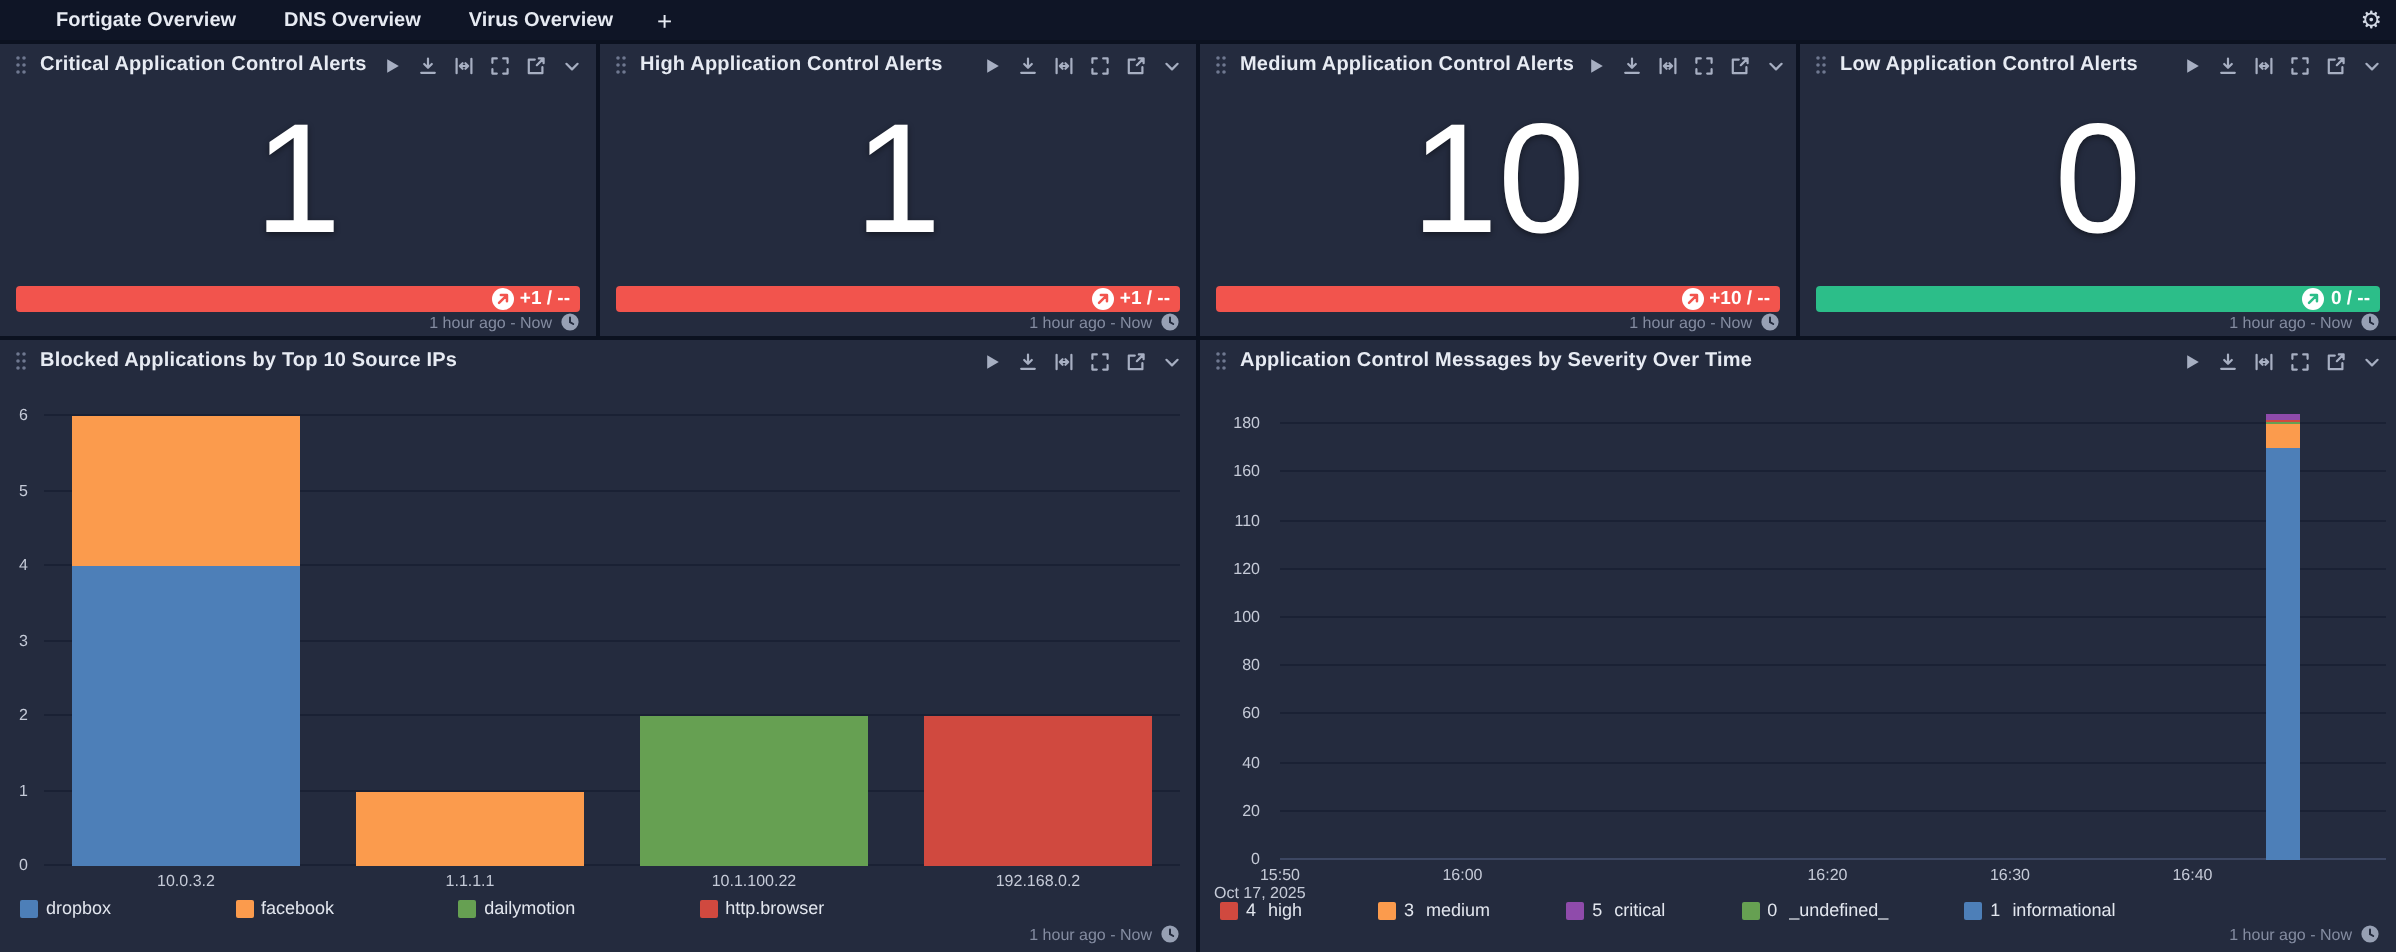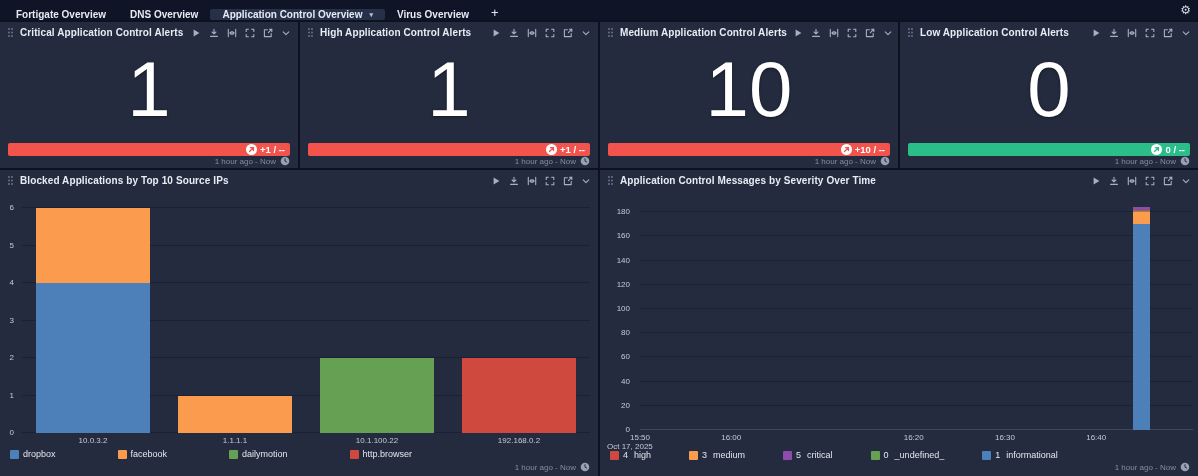--- a/index.html
+++ b/index.html
@@ -1,18 +1,18 @@
 <!DOCTYPE html>
 <html><head>
 <meta charset="utf-8">
 <style>
   html,body{margin:0;padding:0}
   body{width:1198px;height:476px;background:#0c1220;font-family:"Liberation Sans",sans-serif;overflow:hidden;-webkit-font-smoothing:antialiased}
   
-  .nav{height:20px;background:#0f1526;display:flex;align-items:flex-end;padding-left:4px;position:relative}
+  .nav{height:20px;background:#0f1526;display:flex;align-items:center;padding-left:16px;position:relative}
   .tab{display:flex;align-items:center;padding:0 12px;font-size:10px;font-weight:700;color:#e6eaf2;cursor:pointer;white-space:nowrap}
   .tab.active{background:#273049;border-radius:2px}
   .caret{margin-left:7px;font-size:7px;color:#b7bfd2}
   .tab.plus{font-size:13px;font-weight:400;padding:0 10px}
   .gear{position:absolute;right:7px;top:0;height:20px;display:flex;align-items:center;color:#d2d8e4;font-size:12px;cursor:pointer}
   
   .dash{display:grid;grid-template-columns:repeat(4,1fr);grid-template-rows:146px 306px;gap:2px;margin-top:2px}
   .panel{background:#242b3e;position:relative;overflow:hidden}
   .wide-l{grid-column:1/3}.wide-r{grid-column:3/5}
   
@@ -63,24 +63,20 @@
 </head>
 <body>
 
 <div class="nav">
   <div class="tab">
       <span>Fortigate Overview</span>
     </div>
   <div class="tab">
       <span>DNS Overview</span>
     </div>
-  <div class="tab active">
-      <span>Application Control Overview</span>
-      <span class="caret">▾</span>
-    </div>
   <div class="tab">
       <span>Virus Overview</span>
     </div>
   <div class="tab plus">
       <span>+</span>
     </div>
   <div class="gear">⚙</div>
 </div>
 
 <div class="dash">
@@ -537,21 +533,21 @@
     </div>
     <div class="chart-area">
       <div class="ylabels" id="right-ylabels">
           <div class="ylabel" style="bottom: 0%;">0</div>
           <div class="ylabel" style="bottom: 10.7527%;">20</div>
           <div class="ylabel" style="bottom: 21.5054%;">40</div>
           <div class="ylabel" style="bottom: 32.2581%;">60</div>
           <div class="ylabel" style="bottom: 43.0108%;">80</div>
           <div class="ylabel" style="bottom: 53.7634%;">100</div>
           <div class="ylabel" style="bottom: 64.5161%;">120</div>
-          <div class="ylabel" style="bottom: 75.2688%;">140</div>
+          <div class="ylabel" style="bottom: 75.2688%;">110</div>
           <div class="ylabel" style="bottom: 86.0215%;">160</div>
           <div class="ylabel" style="bottom: 96.7742%;">180</div>
         </div>
       <div class="plot" id="right-plot">
           <div class="gridline" style="bottom: 0%;"></div>
           <div class="gridline" style="bottom: 10.7527%;"></div>
           <div class="gridline" style="bottom: 21.5054%;"></div>
           <div class="gridline" style="bottom: 32.2581%;"></div>
           <div class="gridline" style="bottom: 43.0108%;"></div>
           <div class="gridline" style="bottom: 53.7634%;"></div>

